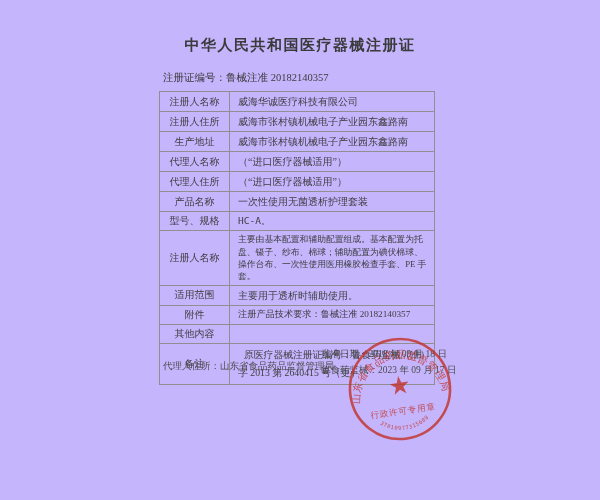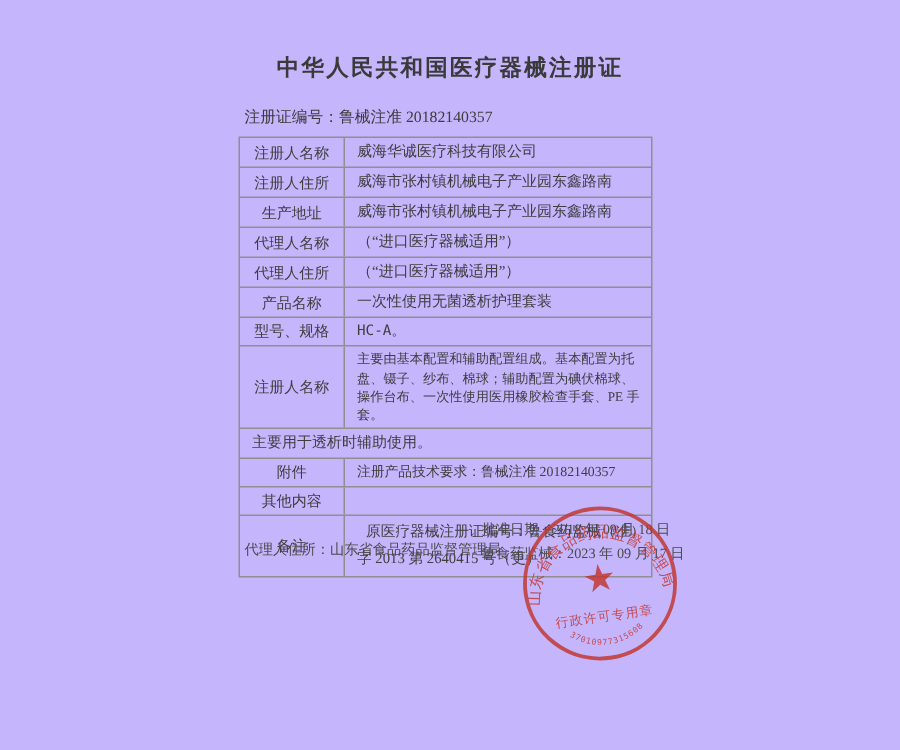--- a/index.html
+++ b/index.html
@@ -110,20 +110,21 @@
     </div>
     <div class="trow nowrap">
       <div class="tlabel">型号、规格</div>
       <div class="tvalue mono-val">HC-A。</div>
     </div>
     <div class="trow row-structure">
       <div class="tlabel">注册人名称</div>
       <div class="tvalue">主要由基本配置和辅助配置组成。基本配置为托盘、镊子、纱布、棉球；辅助配置为碘伏棉球、操作台布、一次性使用医用橡胶检查手套、PE 手套。</div>
     </div>
     <div class="trow nowrap">
+      <div class="tlabel">适用范围</div>
       <div class="tvalue">主要用于透析时辅助使用。</div>
     </div>
     <div class="trow row-attachment">
       <div class="tlabel">附件</div>
       <div class="tvalue">注册产品技术要求：鲁械注准 20182140357</div>
     </div>
     <div class="trow">
       <div class="tlabel">其他内容</div>
       <div class="tvalue"></div>
     </div>

